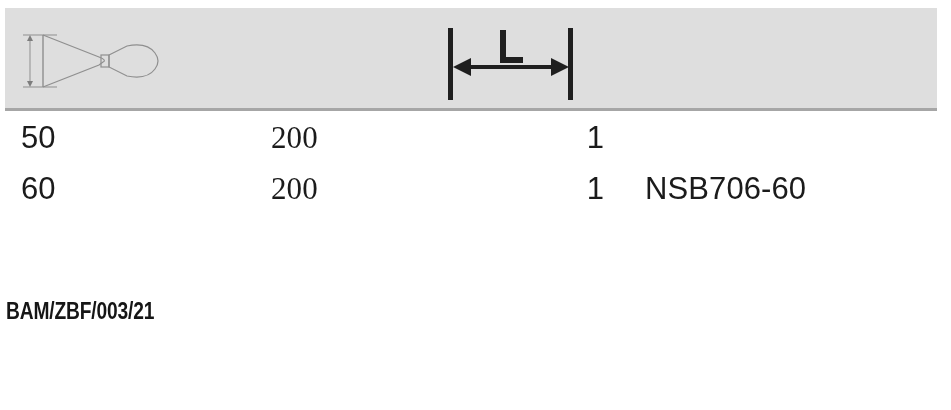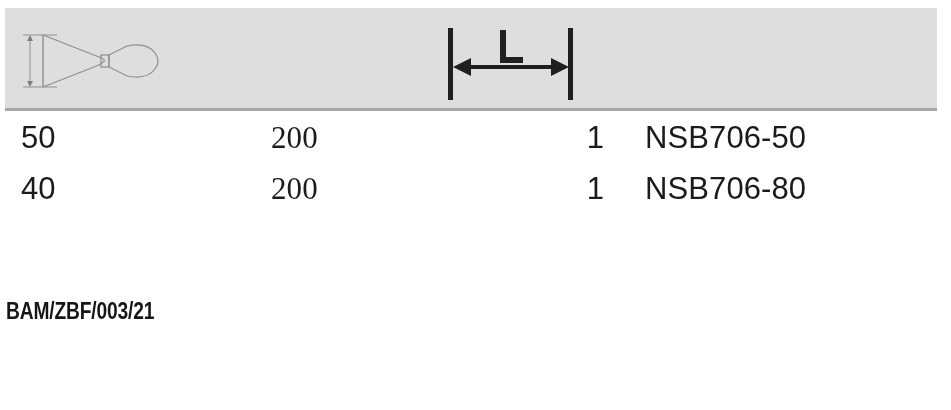--- a/index.html
+++ b/index.html
@@ -144,27 +144,26 @@
     </div>
 
   </div>
 
   <div class="rows">
 
     <div class="row">
       <span class="cell c-width">50</span>
       <span class="cell c-length">200</span>
       <span class="cell c-qty">1</span>
-      <span class="cell c-code">NSB706-50</span>
     </div>
 
     <div class="row">
-      <span class="cell c-width">40</span>
+      <span class="cell c-width">60</span>
       <span class="cell c-length">200</span>
       <span class="cell c-qty">1</span>
-      <span class="cell c-code">NSB706-80</span>
+      <span class="cell c-code">NSB706-60</span>
     </div>
 
   </div>
 
   <div class="footer-ref">BAM/ZBF/003/21</div>
 
 </div>
 
 </body></html>

